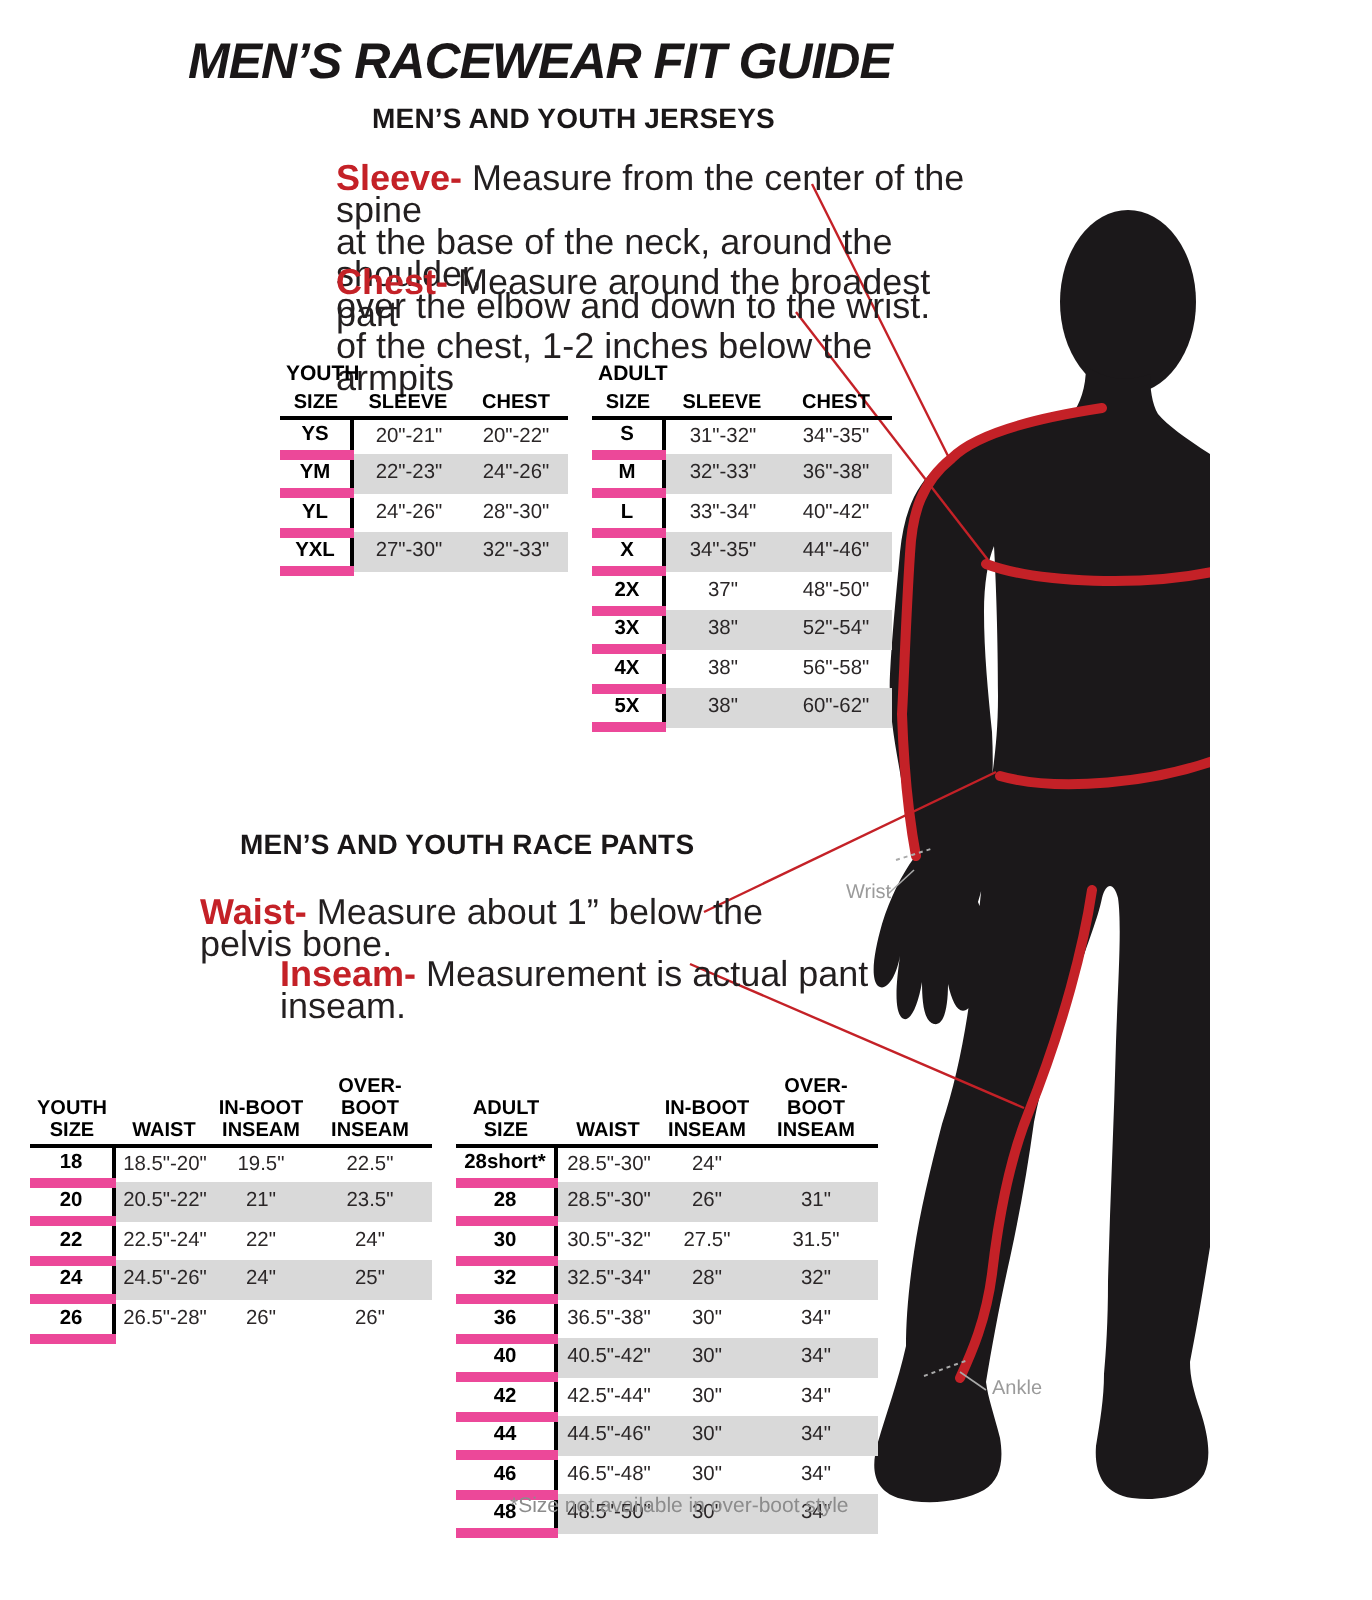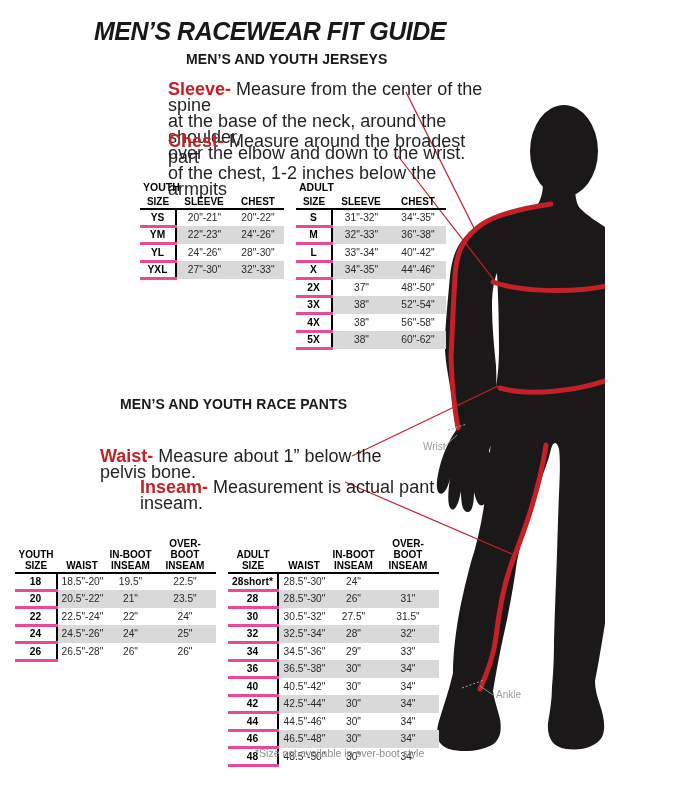--- a/index.html
+++ b/index.html
@@ -15,21 +15,21 @@
   .gray-label{font-size:10px;color:#9b9b9b;white-space:nowrap;}
   .footnote{font-size:10.5px;color:#8c8c8c;white-space:nowrap;margin-left:23px;}
 
   .tbl{position:absolute;z-index:2;}
   .grp{font-weight:bold;font-size:10.5px;margin:0 0 2px 3px;color:#000;}
   table{border-collapse:collapse;table-layout:fixed;}
   th{font-weight:bold;font-size:10px;border-bottom:2px solid #000;padding:1px 2px;
      text-align:center;vertical-align:bottom;line-height:11px;color:#000;}
   th .hl1{min-height:11px;}
   td{font-size:10.2px;text-align:center;padding:1.5px 2px;line-height:11.5px;color:#2a2627;}
-  td:first-child{font-weight:bold;border-right:2px solid #000;border-bottom:3px solid #ec4899;background:#fff;color:#000;}
+  td:first-child{font-weight:bold;border-right:2px solid #000;border-bottom:5px solid #ec4899;background:#fff;color:#000;}
   tr:nth-child(even) td:not(:first-child){background:#d9d9d9;}
 </style>
 </head>
 <body>
 
 <div class="page">
 
   <svg id="figure-svg" width="686" height="800" viewBox="0 0 686 800">
     <g fill="#1b181a" stroke="none">
       <ellipse cx="564" cy="151" rx="34" ry="46"></ellipse>
@@ -82,21 +82,21 @@
 
   <div class="txt section-heading" style="left:166px;top:51px;">MEN’S AND YOUTH JERSEYS</div>
 
   <p class="txt measure" style="left:168px;top:81px;"><span class="red-label">Sleeve-</span><span> Measure from the center of the spine
 at the base of the neck, around the shoulder,
 over the elbow and down to the wrist.</span></p>
 
   <p class="txt measure" style="left:168px;top:133px;"><span class="red-label">Chest-</span><span> Measure around the broadest part
 of the chest, 1-2 inches below the armpits</span></p>
 
-  <div class="txt section-heading" style="left:100px;top:396px;">MEN’S AND YOUTH RACE PANTS</div>
+  <div class="txt section-heading" style="left:100px;top:414px;">MEN’S AND YOUTH RACE PANTS</div>
 
   <p class="txt measure" style="left:100px;top:448px;"><span class="red-label">Waist-</span><span> Measure about 1” below the pelvis bone.</span></p>
 
   <p class="txt measure" style="left:100px;top:479px;margin-left:40px;"><span class="red-label">Inseam-</span><span> Measurement is actual pant inseam.</span></p>
 
   <div class="tbl" style="left:140px;top:181px;">
     <div class="grp">YOUTH</div>
     <table>
         <colgroup>
           <col style="width: 36px;">
@@ -305,26 +305,20 @@
             <td>27.5"</td>
             <td>31.5"</td>
           </tr>
           <tr>
             <td>32</td>
             <td>32.5"-34"</td>
             <td>28"</td>
             <td>32"</td>
           </tr>
           <tr>
-            <td>34</td>
-            <td>34.5"-36"</td>
-            <td>29"</td>
-            <td>33"</td>
-          </tr>
-          <tr>
             <td>36</td>
             <td>36.5"-38"</td>
             <td>30"</td>
             <td>34"</td>
           </tr>
           <tr>
             <td>40</td>
             <td>40.5"-42"</td>
             <td>30"</td>
             <td>34"</td>

